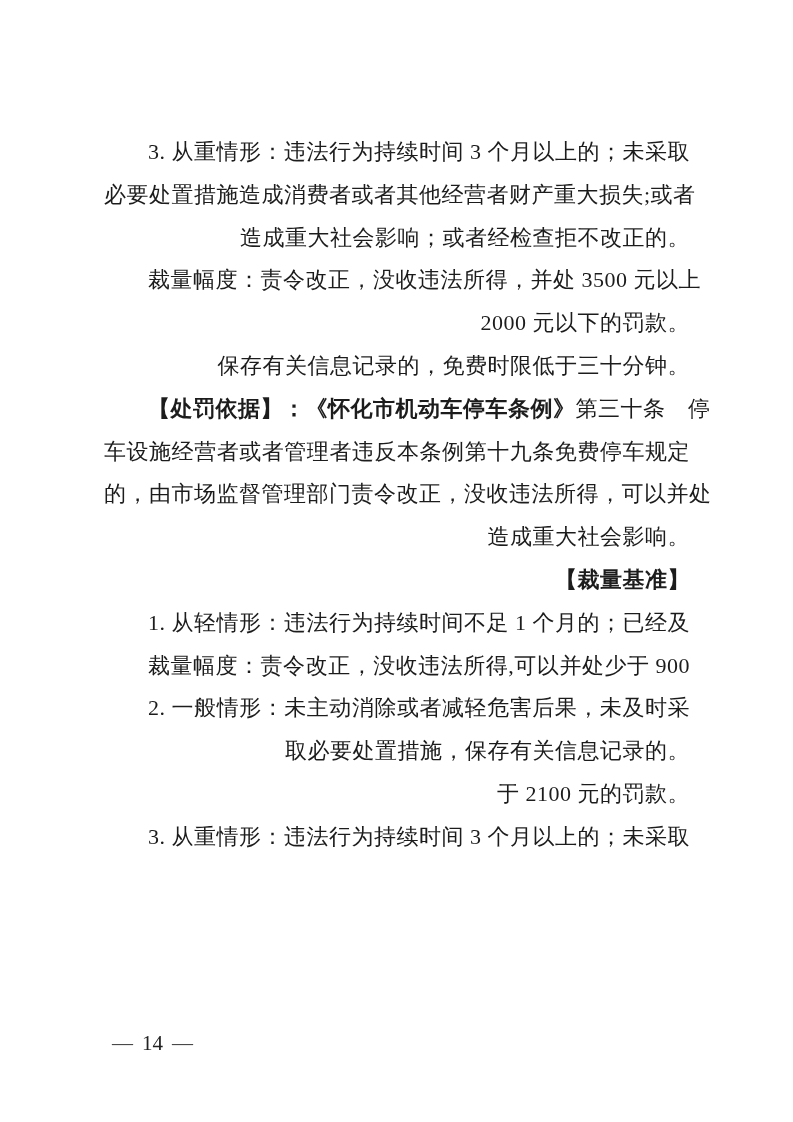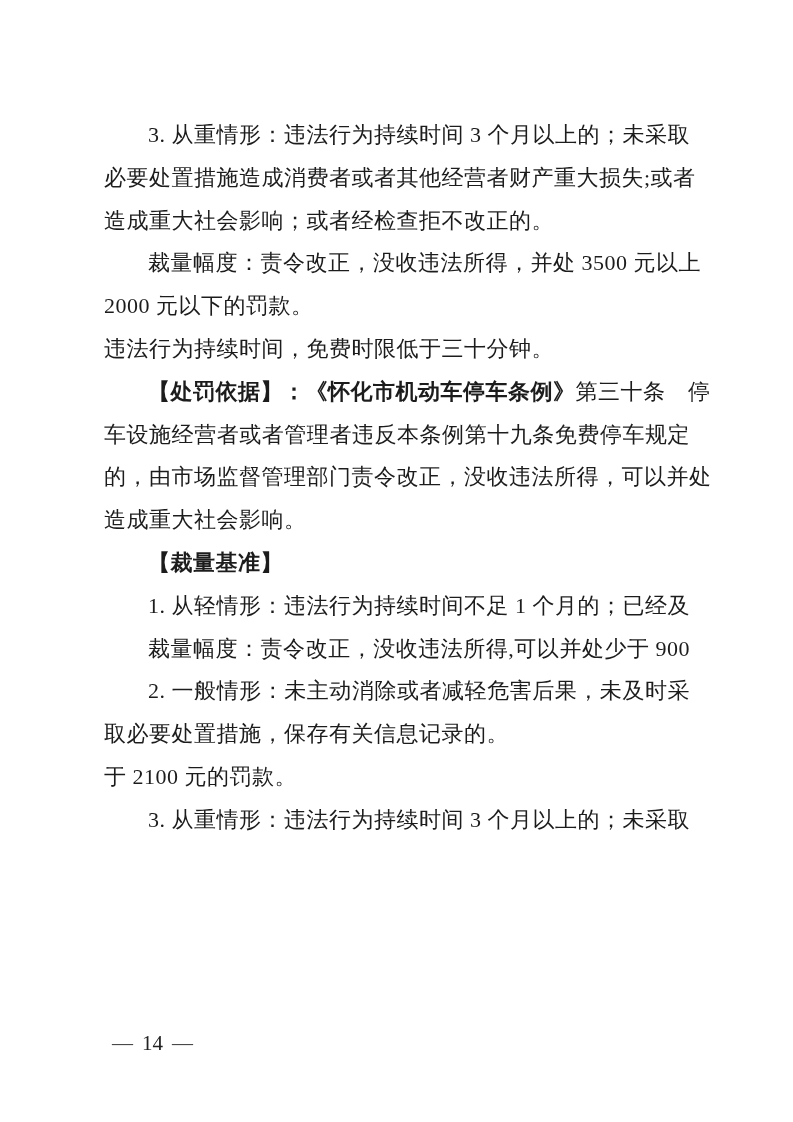--- a/index.html
+++ b/index.html
@@ -12,29 +12,29 @@
     width: 793px;
     height: 1122px;
     background: #ffffff;
     overflow: hidden;
     font-family: "Liberation Serif", "DejaVu Serif", serif;
     color: #1c1c1c;
   }
   .content {
     position: absolute;
     left: 104px;
-    top: 114px;
+    top: 131px;
     width: 586px;
   }
   .ln {
     font-size: 22px;
     line-height: 42.8px;
     height: 42.8px;
     white-space: nowrap;
-    text-align: left;
+    text-align: right;
     letter-spacing: 0.5px;
   }
   .ln.fill {
     text-align: justify;
     text-align-last: justify;
   }
   .ln.ind {
     text-indent: 44px;
   }
   .ln b {
@@ -66,21 +66,21 @@
 
     <div class="ln fill"><b></b><span>必要处置措施造成消费者或者其他经营者财产重大损失;或者</span></div>
 
     <div class="ln"><b></b><span>造成重大社会影响；或者经检查拒不改正的。</span></div>
 
     <div class="ln ind fill"><b></b><span>裁量幅度：责令改正，没收违法所得，并处 3500 元以上</span></div>
 
     <div class="ln"><b></b><span>2000 元以下的罚款。</span></div>
 
 
-    <div class="ln"><b></b><span>违法行为持续时间，免费时限低于三十分钟。</span></div>
+    <div class="ln"><b></b><span>保存有关信息记录的，免费时限低于三十分钟。</span></div>
 
     <div class="ln ind fill"><b>【处罚依据】：《怀化市机动车停车条例》</b><span>第三十条　停</span></div>
 
     <div class="ln fill"><b></b><span>车设施经营者或者管理者违反本条例第十九条免费停车规定</span></div>
 
     <div class="ln fill"><b></b><span>的，由市场监督管理部门责令改正，没收违法所得，可以并处</span></div>
 
     <div class="ln"><b></b><span>造成重大社会影响。</span></div>
 
     <div class="ln ind"><b>【裁量基准】</b><span></span></div>

